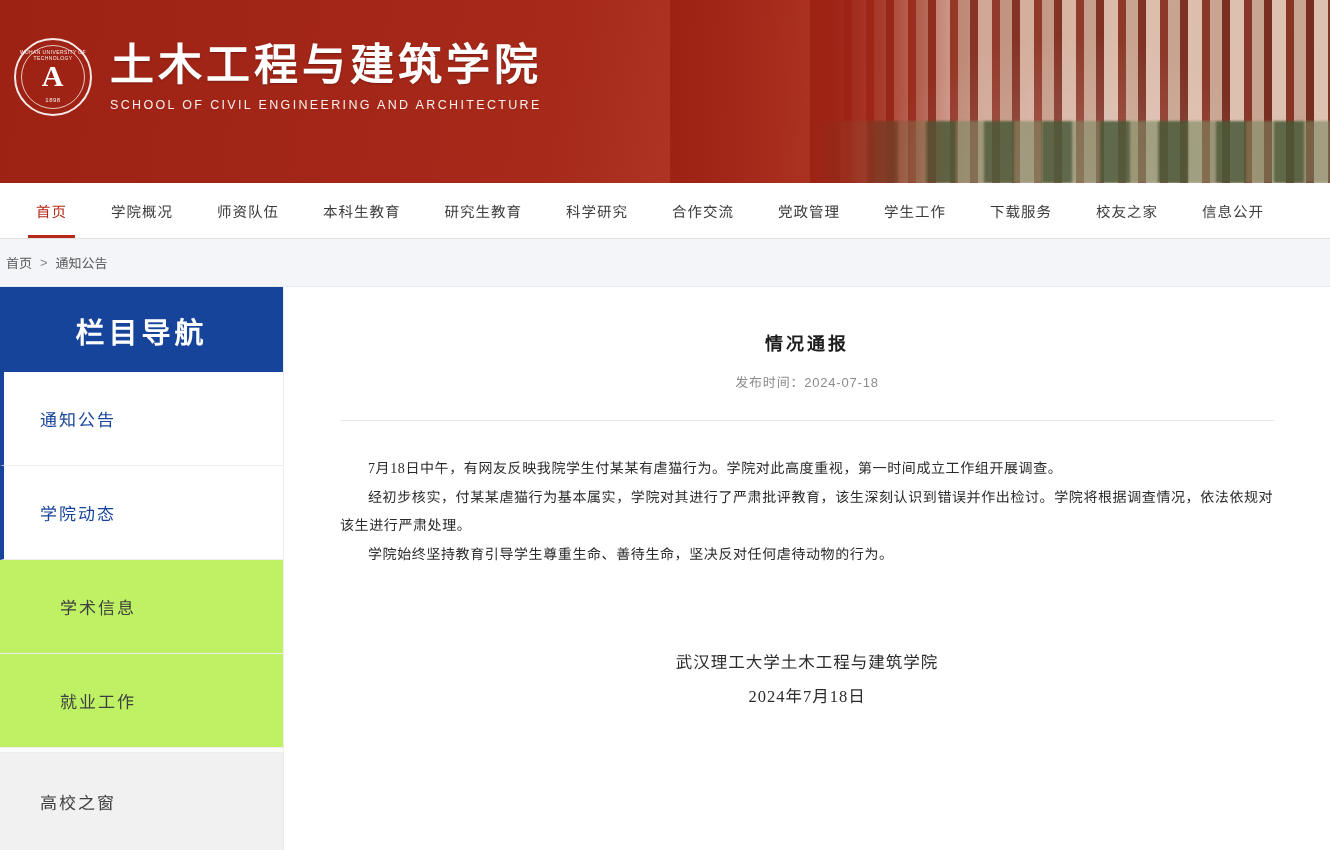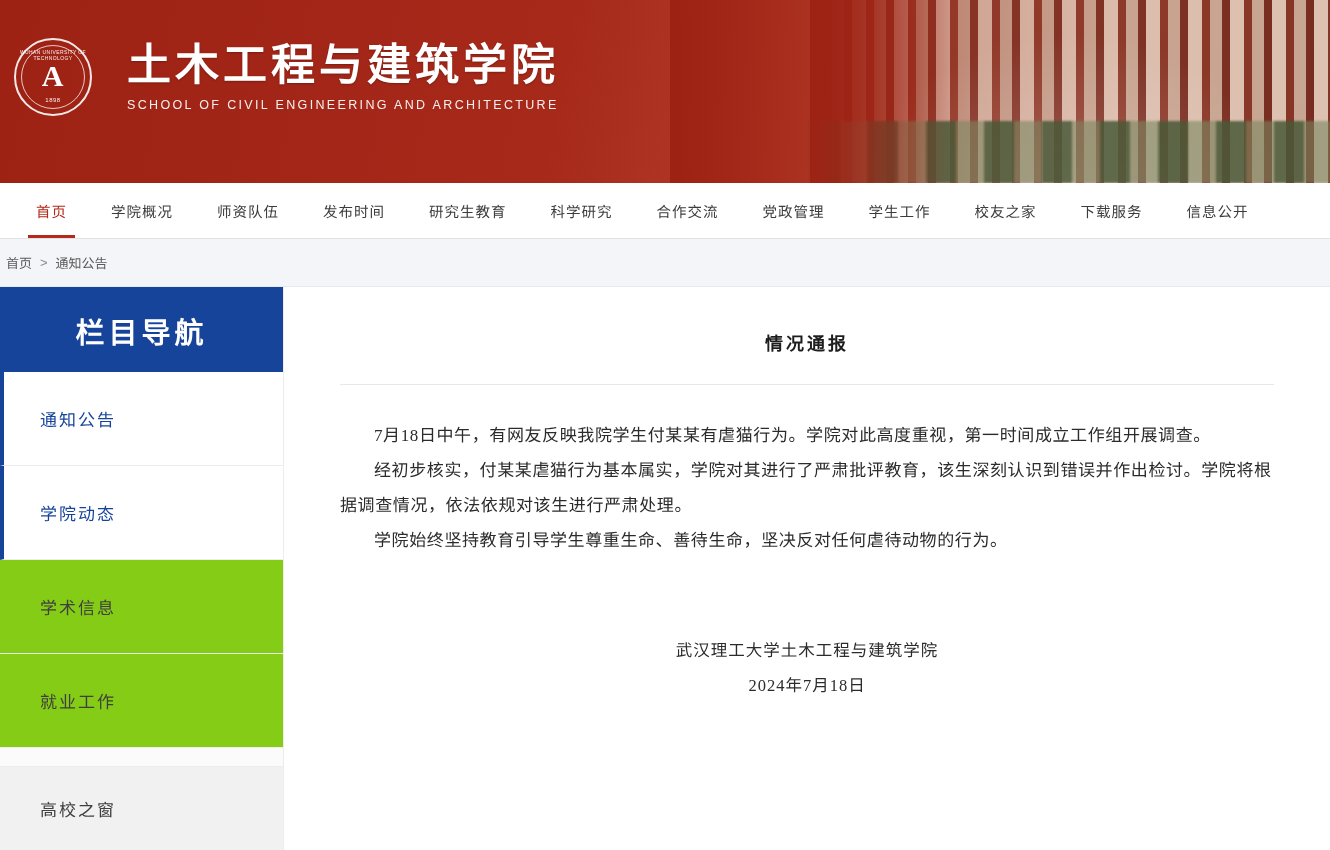--- a/index.html
+++ b/index.html
@@ -84,21 +84,21 @@
     font-size: 5px;
     letter-spacing: 0.4px;
   }
   .crest-year {
     position: absolute; left: 0; right: 0; bottom: 11px;
     text-align: center;
     color: rgba(255,255,255,0.92);
     font-size: 6px;
     letter-spacing: 0.5px;
   }
-  .title-block { margin-left: 35px; }
+  .title-block { margin-left: 18px; }
   .site-title-cn {
     color: #ffffff;
     font-size: 44px;
     font-weight: bold;
     letter-spacing: 4px;
     line-height: 1.08;
     font-family: "Liberation Serif", serif;
     text-shadow: 0 1px 2px rgba(0,0,0,0.25);
   }
   .site-title-en {
@@ -176,37 +176,37 @@
     color: #ffffff;
     font-size: 29px;
     font-weight: bold;
     letter-spacing: 4px;
     font-family: "Liberation Serif", serif;
   }
   .side-item {
     height: 94px;
     display: flex;
     align-items: center;
-    padding-left: 40px;
+    padding-left: 60px;
     font-size: 17px;
     color: #3f3f3f;
     letter-spacing: 2px;
     border-bottom: 1px solid #ededed;
-    background: #84cc16;
+    background: #bef264;
     cursor: pointer;
     position: relative;
   }
   .side-item.active {
     color: #17449b;
     background: #ffffff;
     border-left: 4px solid #17449b;
     padding-left: 36px;
   }
   .sidebar-bottom-fade {
-    position: absolute; left: 0; right: 0; bottom: 0; height: 84px;
+    position: absolute; left: 0; right: 0; bottom: 0; height: 98px;
     background: #f1f1f1;
     border-top: 1px solid #ededed;
     display: flex; align-items: center; padding-left: 40px;
     font-size: 17px; color: #3f3f3f; letter-spacing: 2px;
   }
 
   
   .content {
     flex: 1 1 auto;
     background: #ffffff;
@@ -228,21 +228,21 @@
     color: #8c8c8c;
     margin-top: 17px;
     letter-spacing: 0.8px;
   }
   .divider {
     margin-top: 29px;
     border-top: 1px solid #e8e8e8;
   }
   .article { margin-top: 34px; }
   .article p {
-    font-size: 17px;
+    font-size: 14px;
     color: #2b2b2b;
     line-height: 2.05;
     text-indent: 2em;
     letter-spacing: 0.6px;
     font-family: "Liberation Serif", serif;
   }
   .sign {
     margin-top: 76px;
     text-align: center;
     font-size: 16.5px;
@@ -277,28 +277,28 @@
       <div class="site-title-cn">土木工程与建筑学院</div>
       <div class="site-title-en">SCHOOL OF CIVIL ENGINEERING AND ARCHITECTURE</div>
     </div>
   </div>
 </div>
 
 <nav class="nav">
   <div class="nav-item active">首页</div>
   <div class="nav-item">学院概况</div>
   <div class="nav-item">师资队伍</div>
-  <div class="nav-item">发布时间</div>
+  <div class="nav-item">本科生教育</div>
   <div class="nav-item">研究生教育</div>
   <div class="nav-item">科学研究</div>
   <div class="nav-item">合作交流</div>
   <div class="nav-item">党政管理</div>
   <div class="nav-item">学生工作</div>
+  <div class="nav-item">下载服务</div>
   <div class="nav-item">校友之家</div>
-  <div class="nav-item">下载服务</div>
   <div class="nav-item">信息公开</div>
 </nav>
 
 <div class="crumb-bar">
   <span class="crumb-link">首页</span>
   <span class="crumb-sep">&gt;</span>
   <span class="crumb-current">通知公告</span>
 </div>
 
 <div class="page">
@@ -319,20 +319,21 @@
     <div class="side-item">
       <span>就业工作</span>
     </div>
     <div class="sidebar-bottom-fade">
       <span>高校之窗</span>
     </div>
   </aside>
 
   <main class="content">
     <h1 class="doc-title">情况通报</h1>
+    <div class="doc-meta">发布时间：2024-07-18</div>
     <div class="divider"></div>
 
     <div class="article">
       <p>7月18日中午，有网友反映我院学生付某某有虐猫行为。学院对此高度重视，第一时间成立工作组开展调查。</p>
       <p>经初步核实，付某某虐猫行为基本属实，学院对其进行了严肃批评教育，该生深刻认识到错误并作出检讨。学院将根据调查情况，依法依规对该生进行严肃处理。</p>
       <p>学院始终坚持教育引导学生尊重生命、善待生命，坚决反对任何虐待动物的行为。</p>
     </div>
 
     <div class="sign">
       <div>武汉理工大学土木工程与建筑学院</div>

